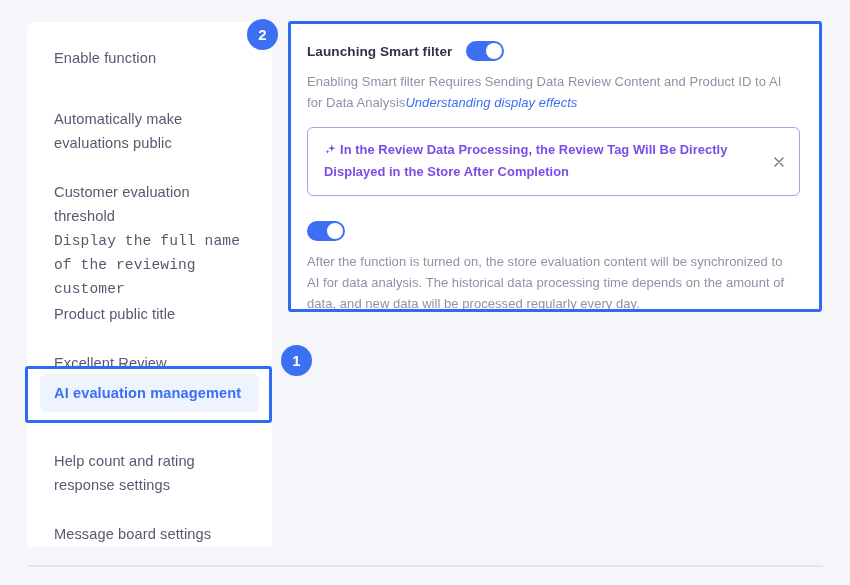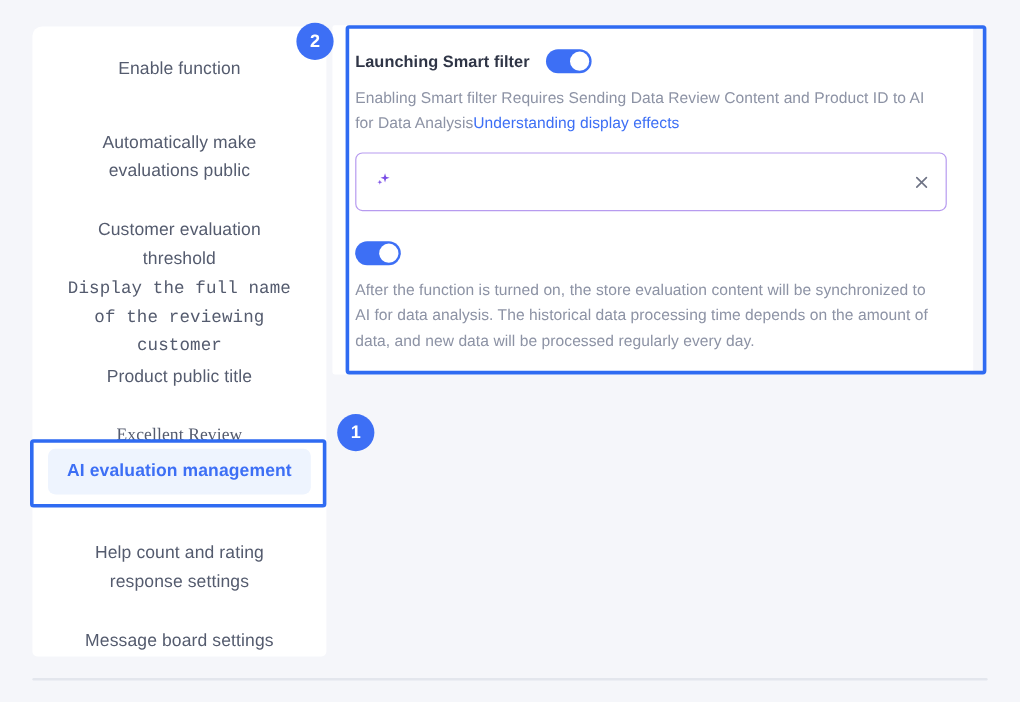--- a/index.html
+++ b/index.html
@@ -45,21 +45,20 @@
     left: 13px;
     width: 219px;
     box-sizing: border-box;
     padding: 7px 14px;
     border-radius: 6px;
     font-size: 14.6px;
     line-height: 24px;
     color: #545b6e;
     letter-spacing: 0.1px;
     cursor: pointer;
-    text-align: center;
   }
   .sidebar-item.active {
     background: #eef4fe;
     color: #3d6ff5;
   }
 
   
   .annot-box {
     position: absolute;
     border: 3px solid #2f6bf2;
@@ -95,21 +94,21 @@
     justify-content: center;
     box-sizing: border-box;
     z-index: 6;
   }
   #badge-2 { left: 247px; top: 19px; }
   #badge-1 { left: 281px; top: 345px; }
 
   
   .panel-card {
     position: absolute;
-    left: 277px;
+    left: 288px;
     top: 21px;
     width: 534px;
     height: 291px;
     background: #ffffff;
     box-sizing: border-box;
     border-radius: 2px;
   }
   .panel-inner {
     padding: 20px 19px 0 19px;
   }
@@ -150,20 +149,21 @@
     margin-top: 10px;
     font-size: 13px;
     line-height: 21px;
     color: #8d93a5;
     max-width: 490px;
     letter-spacing: 0.05px;
   }
   .setting-desc .link {
     color: #3d6ff5;
     cursor: pointer;
+    font-style: italic;
   }
 
   
   .notice {
     position: relative;
     margin-top: 14px;
     width: 493px;
     box-sizing: border-box;
     border: 1px solid #b79bef;
     border-radius: 6px;
@@ -219,21 +219,21 @@
       <li class="sidebar-item" style="top:17px;">Enable function</li>
 
       <li class="sidebar-item" style="top:78px;">Automatically make evaluations public</li>
 
       <li class="sidebar-item" style="top:151px;">Customer evaluation threshold</li>
 
       <li class="sidebar-item" style="top:200px;font-family:Liberation Mono, monospace;">Display the full name of the reviewing customer</li>
 
       <li class="sidebar-item" style="top:273px;">Product public title</li>
 
-      <li class="sidebar-item" style="top:322px;font-family:Liberation Serif, serif;">Excellent Review</li>
+      <li class="sidebar-item" style="top:322px;">Excellent Review</li>
 
       <li class="sidebar-item active" style="top:352px;font-weight:bold;">AI evaluation management</li>
 
       <li class="sidebar-item" style="top:420px;">Help count and rating response settings</li>
 
       <li class="sidebar-item" style="top:493px;">Message board settings</li>
 
     </ul>
   </div>
 
@@ -251,21 +251,21 @@
         <span>Enabling Smart filter Requires Sending Data Review Content and Product ID to AI for Data Analysis</span><span class="link">Understanding display effects</span>
       </div>
 
       <div class="notice">
         <div class="notice-text">
           <span class="sparkle-icon">
             <svg width="13" height="13" viewBox="0 0 24 24" aria-hidden="true">
               <path d="M14.5 2.5 L16.1 8.0 L21.5 9.6 L16.1 11.2 L14.5 16.7 L12.9 11.2 L7.5 9.6 L12.9 8.0 Z" fill="#7a4ee6"></path>
               <path d="M6.5 12.5 L7.4 15.4 L10.3 16.3 L7.4 17.2 L6.5 20.1 L5.6 17.2 L2.7 16.3 L5.6 15.4 Z" fill="#7a4ee6"></path>
             </svg>
-          </span>
+          </span><span>In the Review Data Processing, the Review Tag Will Be Directly Displayed in the Store After Completion</span>
         </div>
         <span class="notice-close">
           <svg width="14" height="14" viewBox="0 0 14 14" aria-hidden="true">
             <path d="M3 3 L11 11 M11 3 L3 11" stroke="#6f7486" stroke-width="1.4" stroke-linecap="round"></path>
           </svg>
         </span>
       </div>
 
       <div class="setting-row second-setting">
         <span class="toggle">

